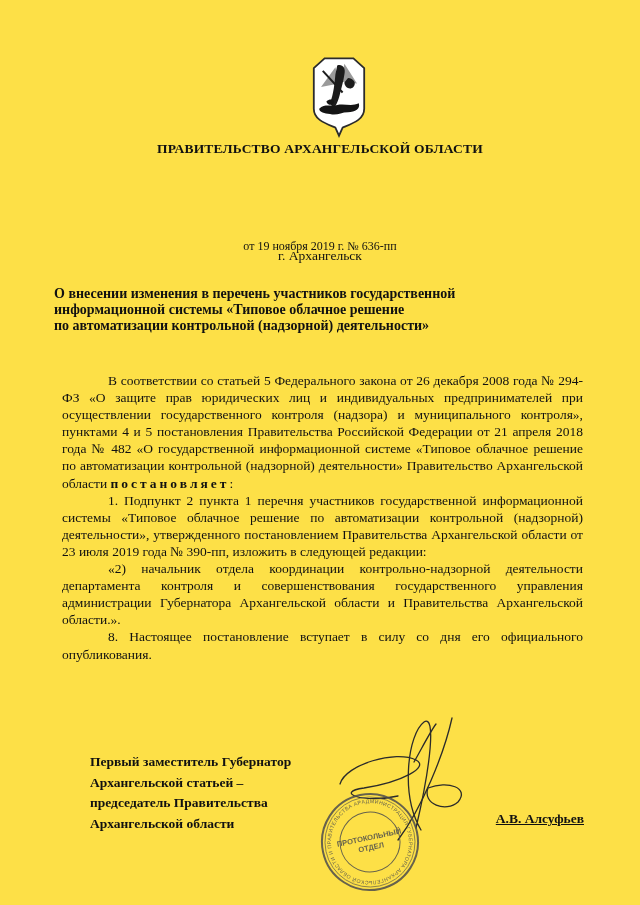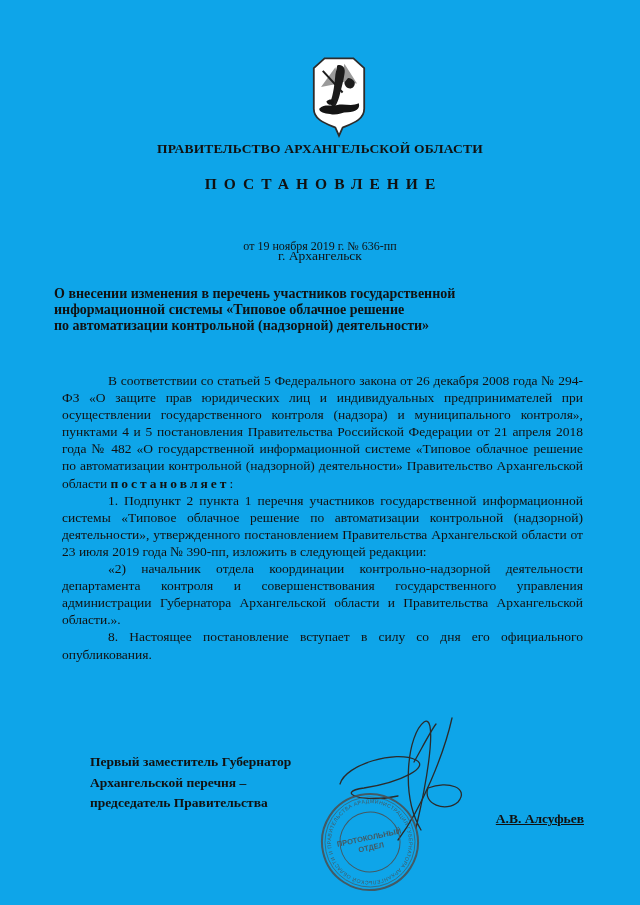--- a/index.html
+++ b/index.html
@@ -1,20 +1,20 @@
 <!DOCTYPE html>
 <html lang="ru"><head>
 <meta charset="utf-8">
 <style>
   * { margin:0; padding:0; box-sizing:border-box; }
   html,body { background:#ffffff; }
   .page {
     position:relative;
     width:640px; height:905px;
-    background:#0ea5e9;
+    background:#fde047;
     font-family:"Liberation Serif", serif;
     color:#111111;
     overflow:hidden;
   }
   .emblem { position:absolute; left:312px; top:56px; width:54px; height:82px; }
   .org-name {
     position:absolute; top:141px; left:0; width:100%;
     text-align:center; font-weight:bold; font-size:13.5px; letter-spacing:0.2px;
   }
   .doc-type {
@@ -67,43 +67,43 @@
     <path d="M12,16 L34,40" stroke="#1c1c1c" stroke-width="2.2" fill="none"></path>
 
     <path d="M40,24 C46,24 50,30 46,34 C42,38 36,34 36,29 Z" fill="#1c1c1c"></path>
 
     <path d="M8,58 C14,52 22,56 28,54 C36,52 44,56 52,52 C54,58 48,62 40,62 C32,62 28,66 20,64 C14,63 8,62 8,58 Z" fill="#141414"></path>
     <path d="M16,50 C20,46 26,48 24,52 C22,55 17,54 16,50 Z" fill="#141414"></path>
   </svg>
 
   <div class="org-name">ПРАВИТЕЛЬСТВО АРХАНГЕЛЬСКОЙ ОБЛАСТИ</div>
 
-  <div class="doc-type">ПОСТАНОВЛЕНИЕ</div>
 
   <div class="date-line">от 19 ноября 2019 г. № 636-пп</div>
 
   <div class="city-line">г. Архангельск</div>
 
   <div class="doc-title">
     <div>О внесении изменения в перечень участников государственной</div>
     <div>информационной системы «Типовое облачное решение</div>
     <div>по автоматизации контрольной (надзорной) деятельности»</div>
   </div>
 
   <div class="body-text">
     <p><span>В соответствии со статьей 5 Федерального закона от 26 декабря 2008 года № 294-ФЗ «О защите прав юридических лиц и индивидуальных предпринимателей при осуществлении государственного контроля (надзора) и муниципального контроля», пунктами 4 и 5 постановления Правительства Российской Федерации от 21 апреля 2018 года № 482 «О государственной информационной системе «Типовое облачное решение по автоматизации контрольной (надзорной) деятельности» Правительство Архангельской области </span><span class="bold-spaced">постановляет</span><span>:</span></p>
     <p>1. Подпункт 2 пункта 1 перечня участников государственной информационной системы «Типовое облачное решение по автоматизации контрольной (надзорной) деятельности», утвержденного постановлением Правительства Архангельской области от 23 июля 2019 года № 390-пп, изложить в следующей редакции:</p>
     <p>«2) начальник отдела координации контрольно-надзорной деятельности департамента контроля и совершенствования государственного управления администрации Губернатора Архангельской области и Правительства Архангельской области.».</p>
     <p>8. Настоящее постановление вступает в силу со дня его официального опубликования.</p>
   </div>
 
   <div class="sig-block">
     <div>Первый заместитель Губернатор</div>
-    <div>Архангельской перечня –</div>
+    <div>Архангельской статьей –</div>
     <div>председатель Правительства</div>
+    <div>Архангельской области</div>
   </div>
 
   <div class="sig-name">А.В. Алсуфьев</div>
 
   <svg class="autograph" viewBox="0 0 170 130" aria-hidden="true">
     <g fill="none" stroke="#2b2b2b" stroke-width="1.3" stroke-linecap="round">
       <path d="M22,72 C28,52 78,38 98,48 C112,55 84,70 46,76 C16,80 44,92 80,84"></path>
       <path d="M103,118 C82,82 90,22 106,10 C118,2 113,52 98,116"></path>
       <path d="M134,6 C126,42 104,96 80,128"></path>
       <path d="M110,76 C130,68 152,76 140,90 C128,101 104,92 110,76"></path>

